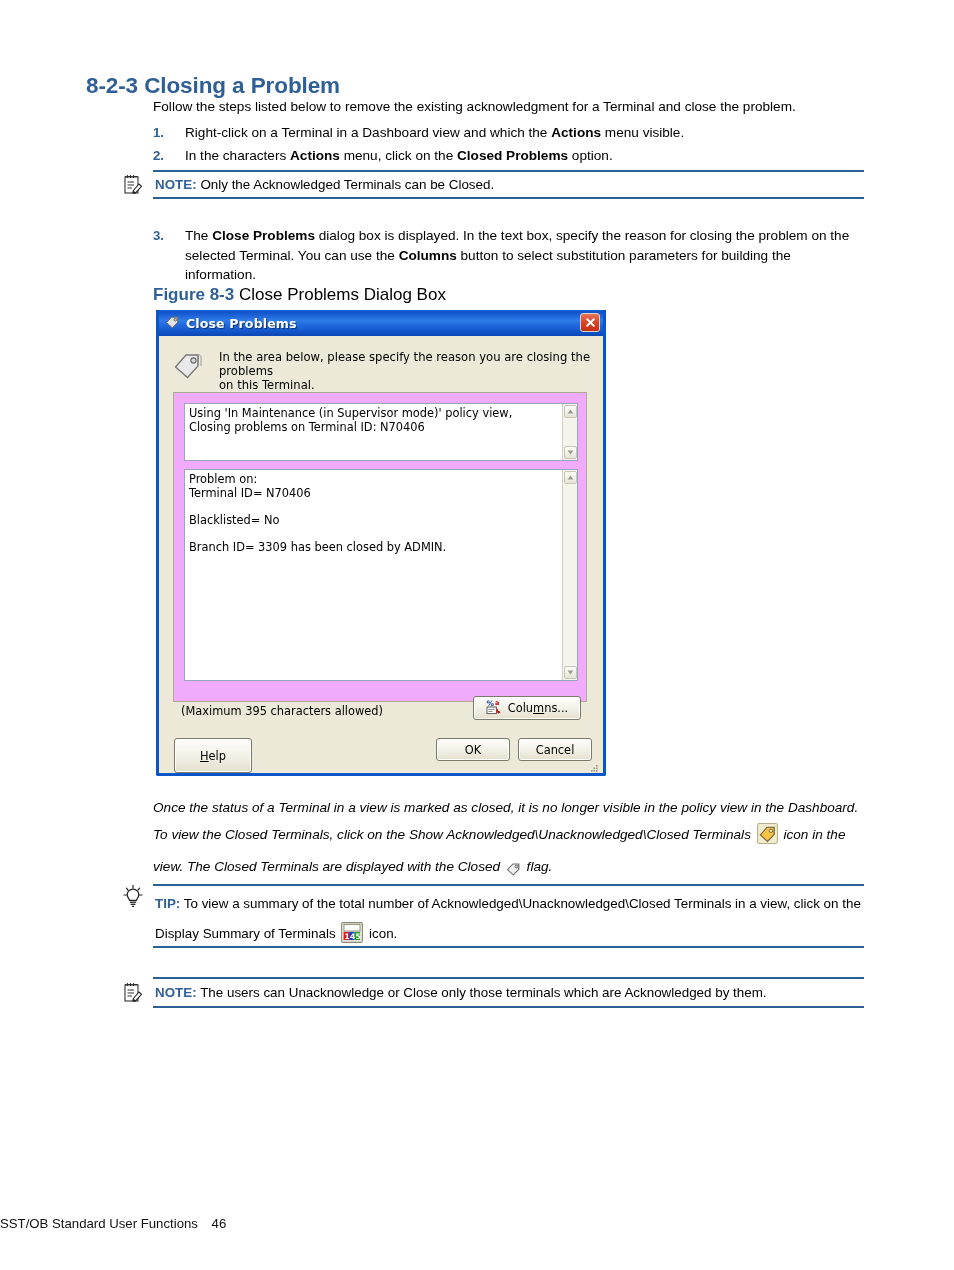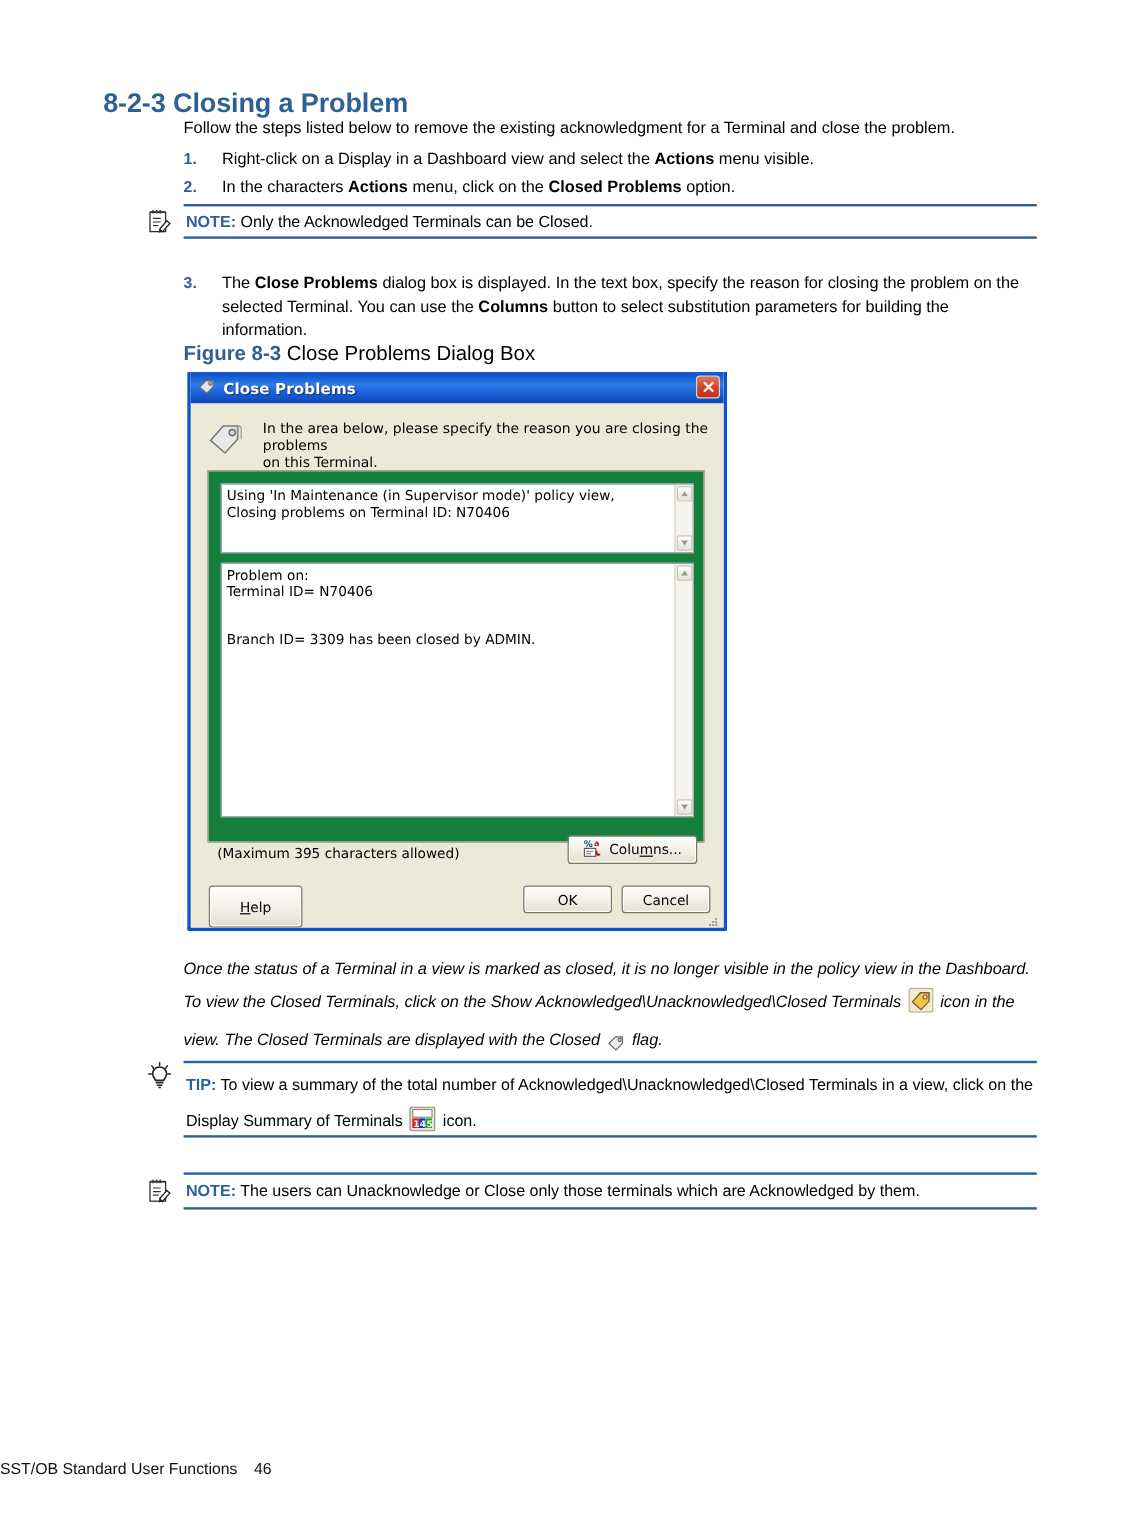--- a/index.html
+++ b/index.html
@@ -184,21 +184,21 @@
     color: #000;
   }
 
   .dlg-group {
     position: absolute;
     left: 14px;
     top: 82px;
     width: 414px;
     height: 310px;
     border: 1px solid #AEAA98;
-    background: #15803d;
+    background: #f0abfc;
     box-sizing: border-box;
   }
 
   .dlg-input {
     position: absolute;
     background: #ffffff;
     border: 1px solid #9AA6B8;
     box-sizing: border-box;
     font-size: 11.4px;
     line-height: 13.6px;
@@ -342,21 +342,21 @@
 <body>
 
 <div class="page">
 
   <h1 class="h3">8-2-3 Closing a Problem</h1>
 
   <div class="intro body-text">Follow the steps listed below to remove the existing acknowledgment for a Terminal and close the problem.</div>
 
   <div class="step step1">
     <span class="step-num">1.</span>
-    <span class="step-body"><span>Right-click on a Display in a Dashboard view and select the </span><b>Actions</b><span> menu visible.</span></span>
+    <span class="step-body"><span>Right-click on a Terminal in a Dashboard view and which the </span><b>Actions</b><span> menu visible.</span></span>
   </div>
 
   <div class="step step2">
     <span class="step-num">2.</span>
     <span class="step-body"><span>In the characters </span><b>Actions</b><span> menu, click on the </span><b>Closed Problems</b><span> option.</span></span>
   </div>
 
   <div class="admon-rule note1-rule-top"></div>
   <div class="admon-rule note1-rule-bot"></div>
   <div class="admon-icon note1-icon">
@@ -437,20 +437,21 @@
                 <path d="M4 5.4 L0.6 0.6 L7.4 0.6 Z" fill="#9A9A8E"></path>
               </svg>
           </span>
         </div>
       </div>
 
       <div class="dlg-input problem">
         <div class="txt">Problem on:</div>
         <div class="txt">Terminal ID= N70406</div>
         <div class="blank"></div>
+        <div class="txt">Blacklisted= No</div>
         <div class="blank"></div>
         <div class="txt">Branch ID= 3309 has been closed by ADMIN.</div>
         <div class="scrollbar">
           <span class="sb-btn sb-up">
             <svg width="7" height="5" viewBox="0 0 8 6">
                 <path d="M4 0.6 L7.4 5.4 L0.6 5.4 Z" fill="#9A9A8E"></path>
               </svg>
           </span>
           <span class="sb-btn sb-down">
             <svg width="7" height="5" viewBox="0 0 8 6">

